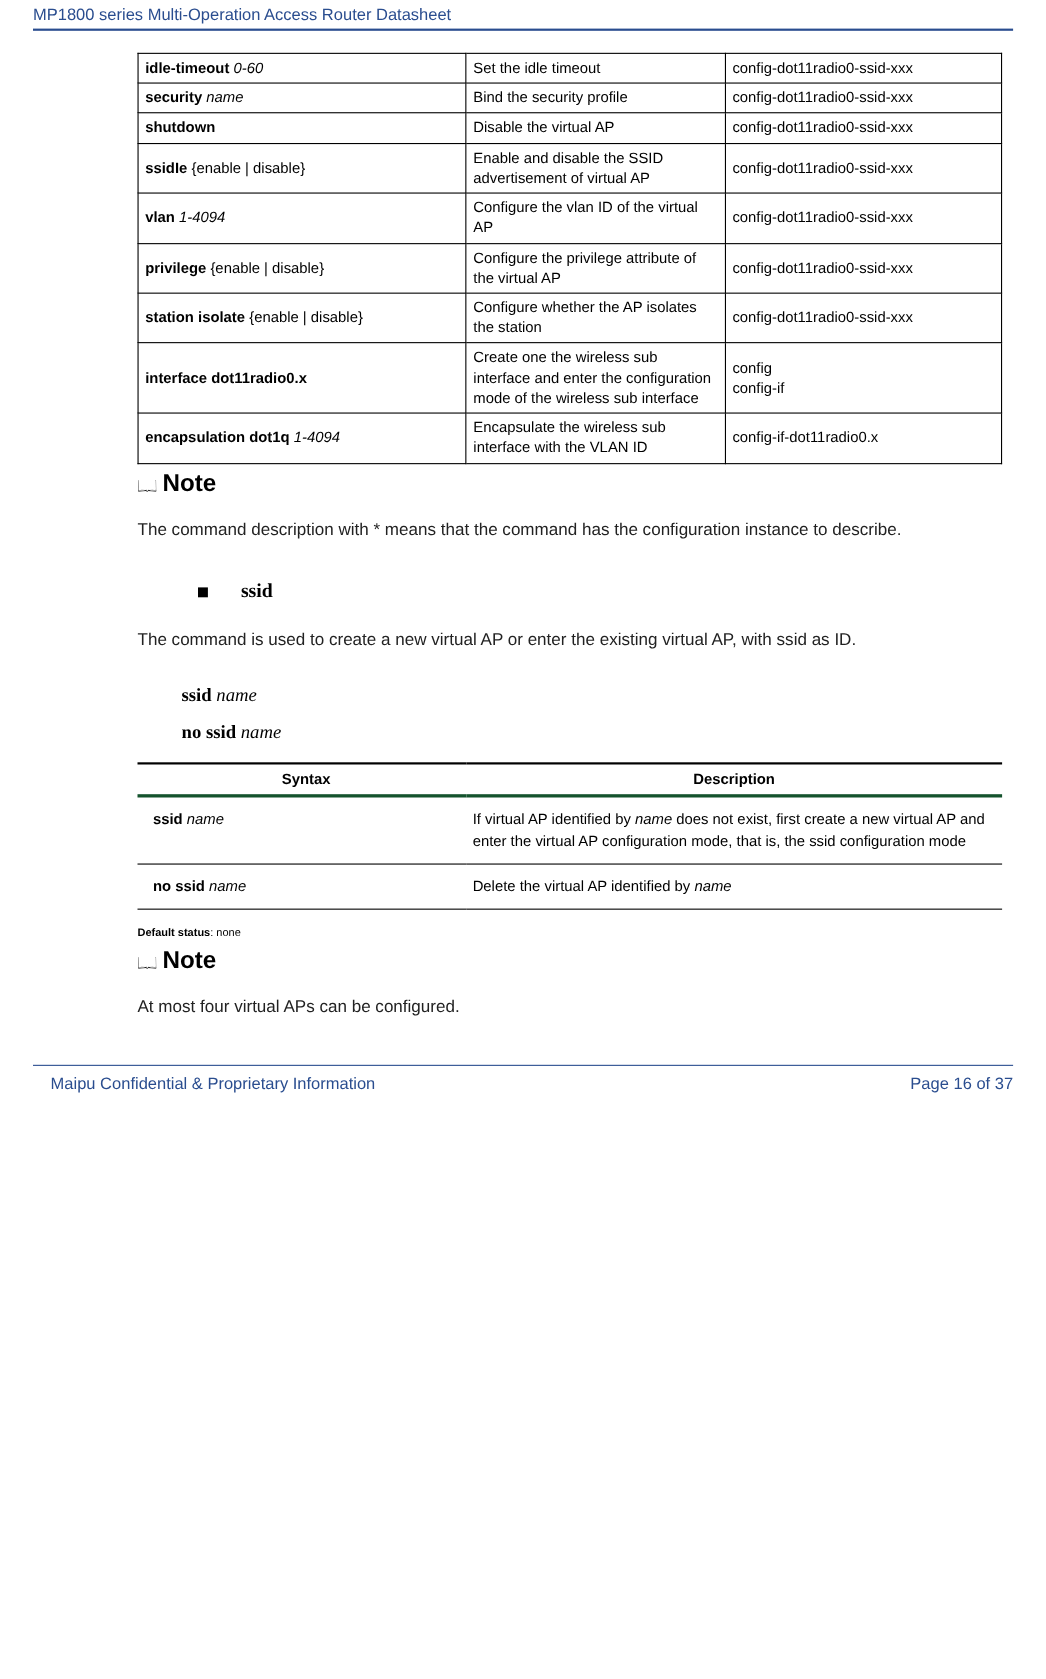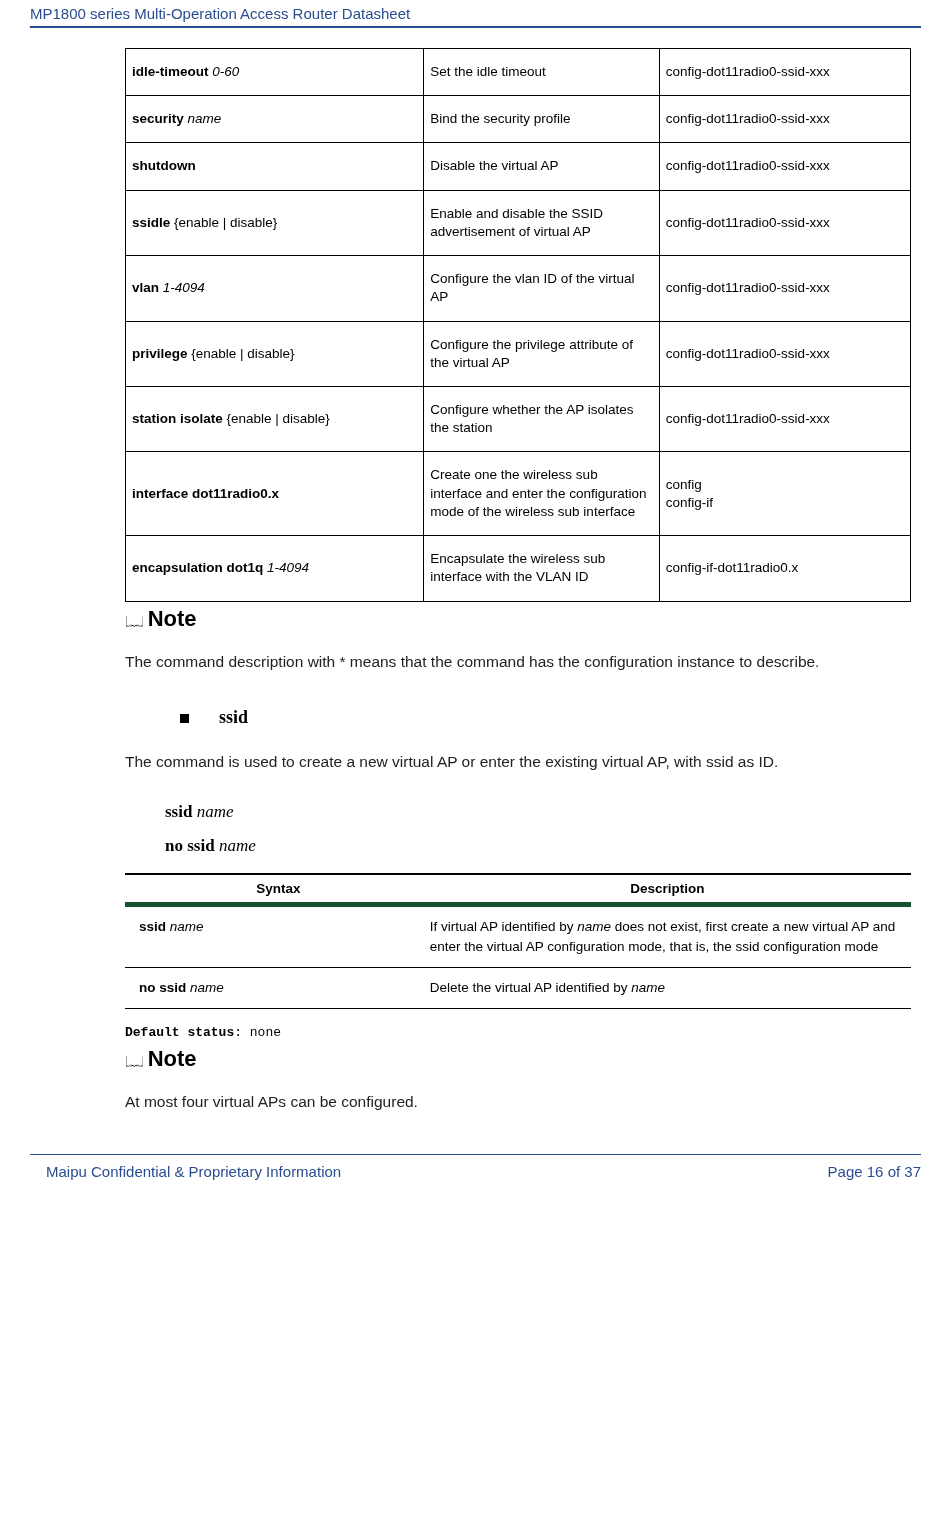--- a/index.html
+++ b/index.html
@@ -27,21 +27,21 @@
     margin-left: 95px;
     margin-right: 10px;
   }
   table.cmd {
     border-collapse: collapse;
     width: 100%;
     font-size: 13.5px;
   }
   table.cmd td {
     border: 1px solid #000;
-    padding: 14px 6px;
+    padding: 4px 6px;
     vertical-align: middle;
     line-height: 1.35;
   }
   table.cmd td:first-child { width: 38%; }
   table.cmd td:nth-child(2) { width: 30%; }
   table.cmd td:nth-child(3) { width: 32%; }
   .b { font-weight: bold; }
   .i { font-style: italic; }
   .note-heading {
     font-weight: bold;
@@ -81,36 +81,35 @@
     line-height: 2.0;
   }
   table.syn {
     border-collapse: collapse;
     width: 100%;
     font-size: 13.5px;
     margin-top: 4px;
   }
   table.syn th {
     border-top: 2px solid #000;
-    border-bottom: 5px solid #14532d;
+    border-bottom: 3px solid #14532d;
     text-align: center;
     font-weight: bold;
     padding: 6px;
   }
   table.syn td {
     border-bottom: 1px solid #000;
     padding: 10px 6px;
     vertical-align: top;
     line-height: 1.5;
   }
   table.syn th:first-child, table.syn td:first-child { width: 38%; padding-left:14px;}
   .def-status {
-    font-size: 13px;
+    font-size: 10px;
     margin: 16px 0 6px 0;
-    font-family: Liberation Mono, monospace;
   }
   .footer {
     display: flex;
     justify-content: space-between;
     padding: 8px 30px 10px 46px;
     color: #2a4d8f;
     font-size: 15px;
     border-top: 0;
   }
   .footer-line {

